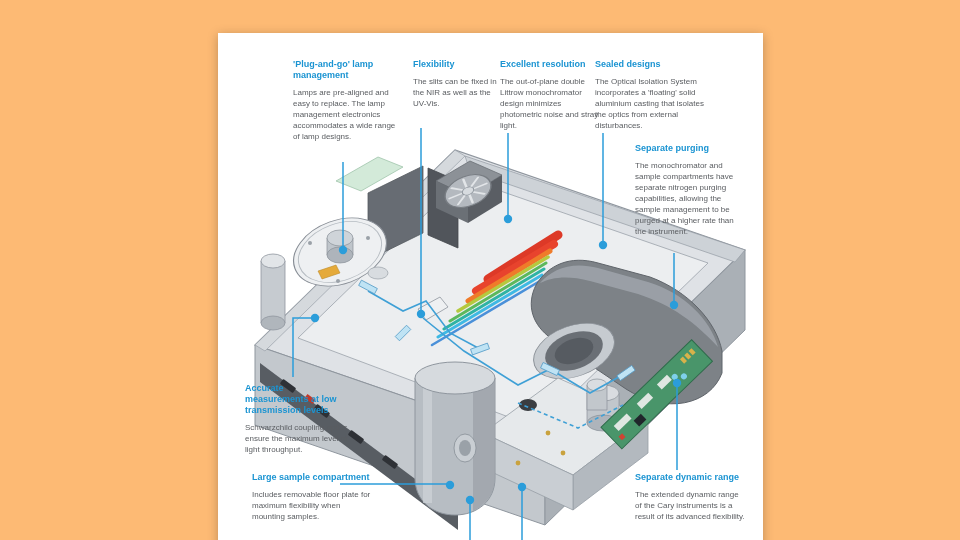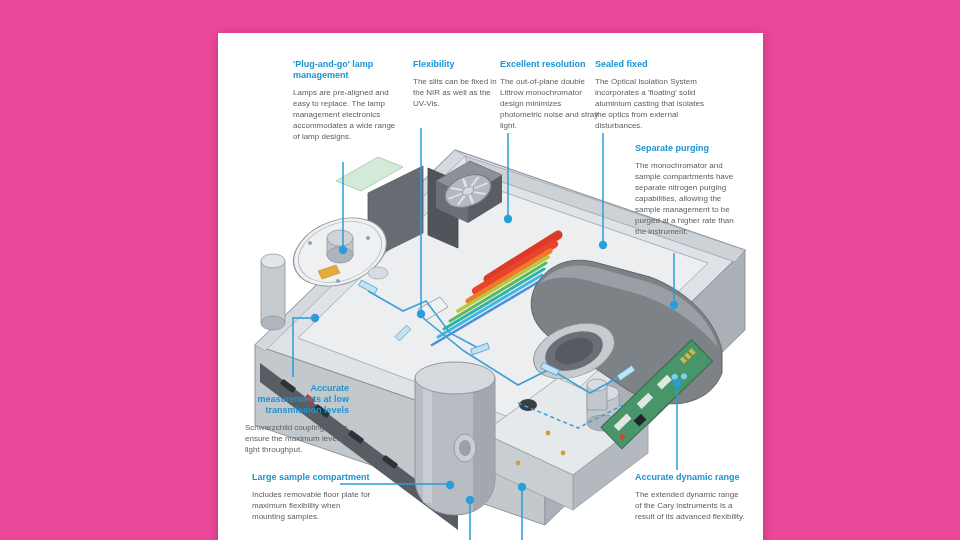--- a/index.html
+++ b/index.html
@@ -17,21 +17,21 @@
   .c3{left:282px;top:26px;width:100px;}
   .c4{left:377px;top:26px;width:118px;}
   .c5{left:417px;top:110px;width:112px;}
   .c6{left:27px;top:350px;width:104px;}
   .c7{left:34px;top:439px;width:120px;}
   .c8{left:417px;top:439px;width:112px;}
 </style>
 </head>
 <body>
 
-<div class="page" style="background: #ec4899;">
+<div class="page" style="background: #fdba74;">
   <div class="card" style="background: rgb(255, 255, 255);">
 
     <svg class="illo" width="545" height="507" viewBox="0 0 545 507">
 
       <g>
         <polygon points="37,312 237,117 527,217 327,412" fill="#dfe2e6" stroke="#8f969e" stroke-width="1.2"></polygon>
         <polygon points="37,312 327,412 327,492 37,392" fill="#c3c8cd" stroke="#8f969e" stroke-width="1"></polygon>
         <polygon points="327,412 527,217 527,297 327,492" fill="#aab0b6" stroke="#8f969e" stroke-width="1"></polygon>
         <polygon points="37,312 237,117 247,123 47,318" fill="#d5d9dd" stroke="#9aa1a9" stroke-width="0.7"></polygon>
         <polygon points="247,123 527,217 517,229 252,138" fill="#cdd2d7" stroke="#949ba3" stroke-width="0.7"></polygon>
@@ -228,34 +228,34 @@
     </div>
     <div class="callout c2 nowrap">
       <h3 style="color: rgb(27, 148, 210);">Flexibility</h3>
       <p style="color: rgb(90, 93, 97);">The slits can be fixed in the NIR as well as the UV-Vis.</p>
     </div>
     <div class="callout c3 nowrap">
       <h3 style="color: rgb(27, 148, 210);">Excellent resolution</h3>
       <p style="color: rgb(90, 93, 97);">The out-of-plane double Littrow monochromator design minimizes photometric noise and stray light.</p>
     </div>
     <div class="callout c4 nowrap">
-      <h3 style="color: rgb(27, 148, 210);">Sealed fixed</h3>
+      <h3 style="color: rgb(27, 148, 210);">Sealed designs</h3>
       <p style="color: rgb(90, 93, 97);">The Optical Isolation System incorporates a 'floating' solid aluminium casting that isolates the optics from external disturbances.</p>
     </div>
     <div class="callout c5 nowrap">
       <h3 style="color: rgb(27, 148, 210);">Separate purging</h3>
       <p style="color: rgb(90, 93, 97);">The monochromator and sample compartments have separate nitrogen purging capabilities, allowing the sample management to be purged at a higher rate than the instrument.</p>
     </div>
     <div class="callout c6">
-      <h3 style="color: rgb(27, 148, 210); text-align: right;">Accurate measurements at low transmission levels</h3>
+      <h3 style="color: rgb(27, 148, 210);">Accurate measurements at low transmission levels</h3>
       <p style="color: rgb(90, 93, 97);">Schwarzchild coupling optics ensure the maximum level of light throughput.</p>
     </div>
     <div class="callout c7">
       <h3 style="color: rgb(27, 148, 210);">Large sample compartment</h3>
       <p style="color: rgb(90, 93, 97);">Includes removable floor plate for maximum flexibility when mounting samples.</p>
     </div>
     <div class="callout c8">
-      <h3 style="color: rgb(27, 148, 210);">Accurate dynamic range</h3>
+      <h3 style="color: rgb(27, 148, 210);">Separate dynamic range</h3>
       <p style="color: rgb(90, 93, 97);">The extended dynamic range of the Cary instruments is a result of its advanced flexibility.</p>
     </div>
 
   </div>
 </div>
 
 </body></html>

